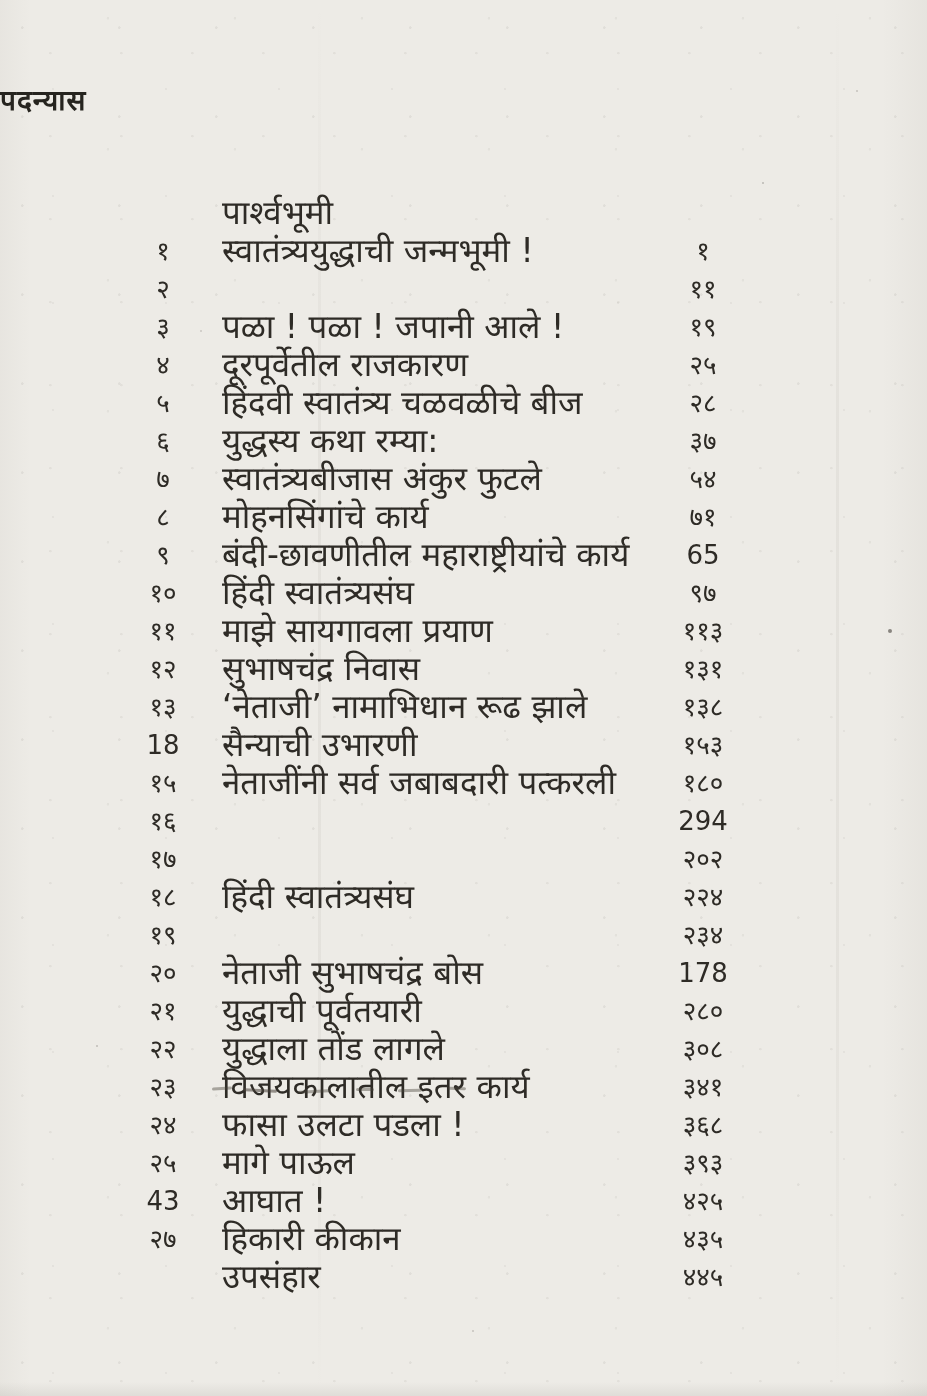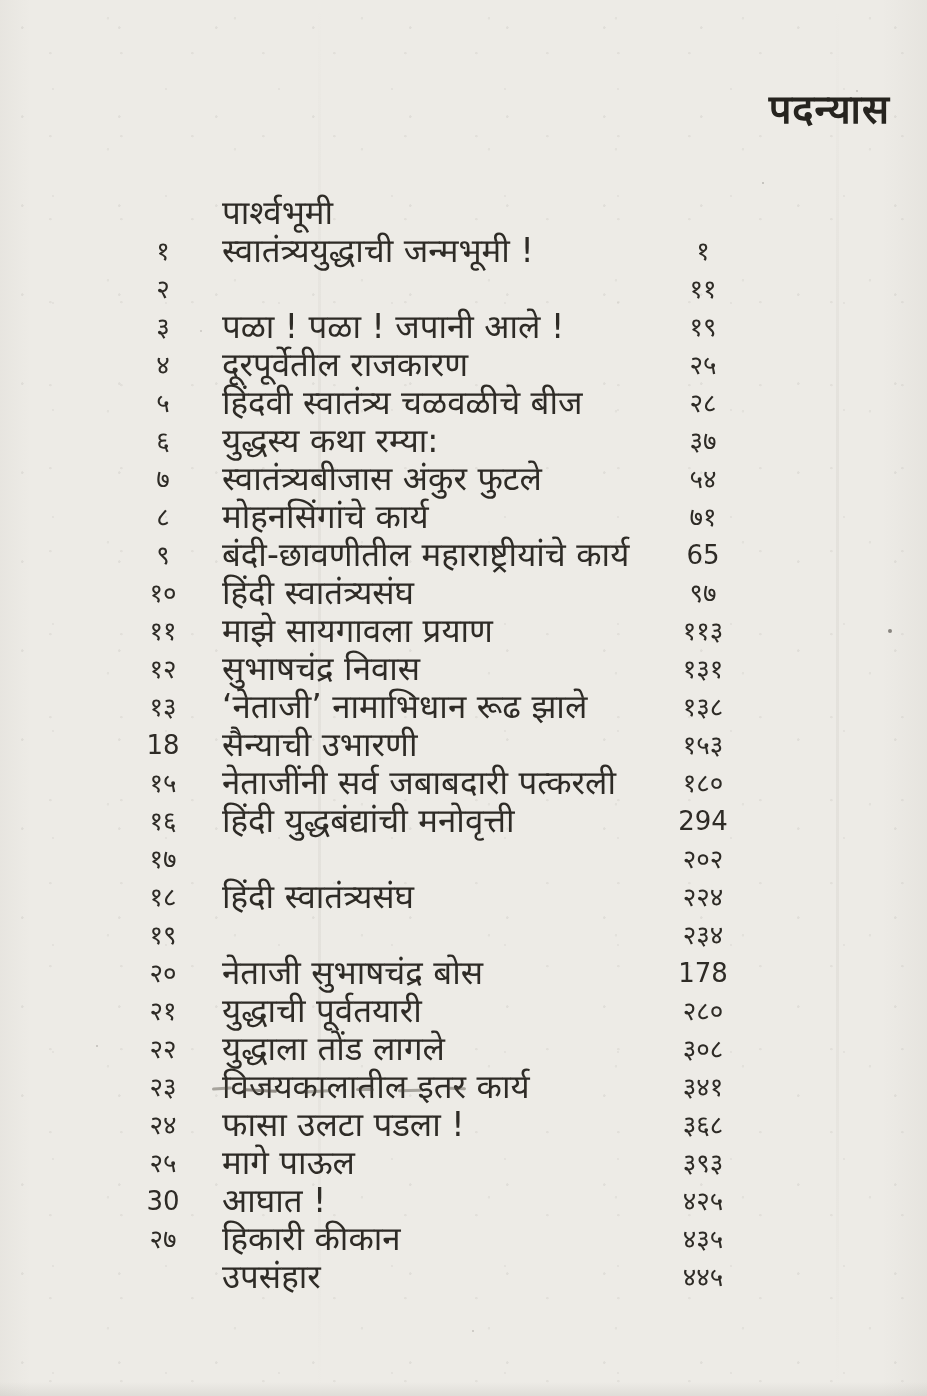--- a/index.html
+++ b/index.html
@@ -18,22 +18,22 @@
       linear-gradient(0deg, rgba(100,95,86,.10) 0, rgba(0,0,0,0) 14px);
     background-size:97px 89px, 71px 83px, 113px 107px, 127px 131px, 100% 100%, 100% 100%, 100% 100%;
     font-family:"DejaVu Sans", sans-serif;
     color:#2e2b26;
     overflow:hidden;
   }
   .page-title{
     position:absolute;
     top:80px;left:0;width:890px;
     margin:0;
-    text-align:right;
-    font-size:40px;
+    text-align:left;
+    font-size:28px;
     font-weight:700;
     letter-spacing:1px;
     color:#26241f;
   }
   .toc{position:absolute;top:194px;left:0;width:100%;}
   .toc-row{position:relative;height:38px;line-height:38px;white-space:nowrap;}
   .num-cell{
     position:absolute;left:131px;width:64px;
     text-align:center;font-size:26px;
   }
@@ -141,21 +141,20 @@
         <span class="title-cell">सैन्याची उभारणी</span>
         <span class="page-cell">१५३</span>
       </div>
       <div class="toc-row">
         <span class="num-cell">१५</span>
         <span class="title-cell">नेताजींनी सर्व जबाबदारी पत्करली</span>
         <span class="page-cell">१८०</span>
       </div>
       <div class="toc-row">
         <span class="num-cell">१६</span>
-        <span class="title-cell">हिंदी युद्धबंद्यांची मनोवृत्ती</span>
         <span class="page-cell">294</span>
       </div>
       <div class="toc-row">
         <span class="num-cell">१७</span>
         <span class="page-cell">२०२</span>
       </div>
       <div class="toc-row">
         <span class="num-cell">१८</span>
         <span class="title-cell">हिंदी स्वातंत्र्यसंघ</span>
         <span class="page-cell">२२४</span>
@@ -188,21 +187,21 @@
         <span class="num-cell">२४</span>
         <span class="title-cell">फासा उलटा पडला !</span>
         <span class="page-cell">३६८</span>
       </div>
       <div class="toc-row">
         <span class="num-cell">२५</span>
         <span class="title-cell">मागे पाऊल</span>
         <span class="page-cell">३९३</span>
       </div>
       <div class="toc-row">
-        <span class="num-cell">30</span>
+        <span class="num-cell">43</span>
         <span class="title-cell">आघात !</span>
         <span class="page-cell">४२५</span>
       </div>
       <div class="toc-row">
         <span class="num-cell">२७</span>
         <span class="title-cell">हिकारी कीकान</span>
         <span class="page-cell">४३५</span>
       </div>
       <div class="toc-row">
         <span class="num-cell"></span>

